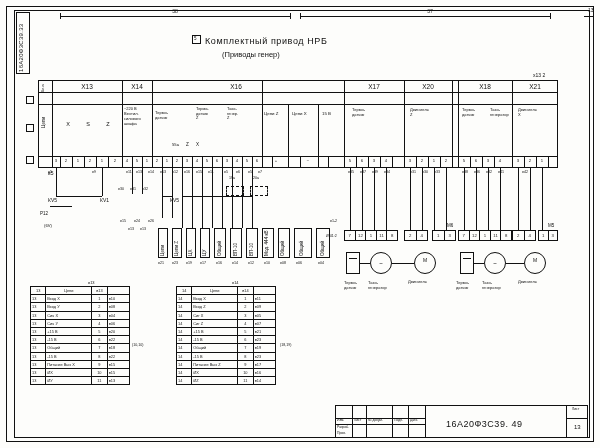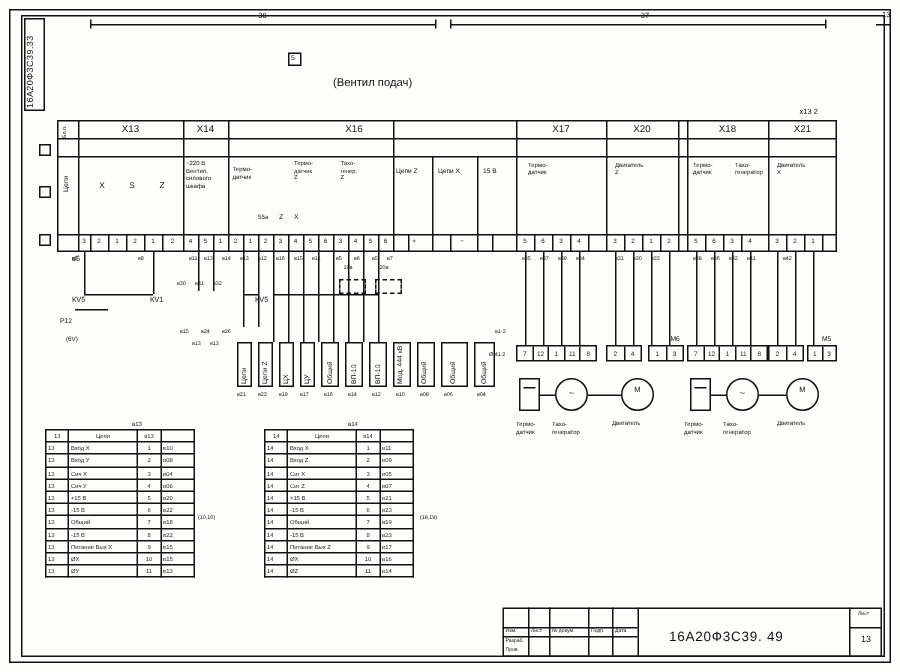--- a/index.html
+++ b/index.html
@@ -45,21 +45,22 @@
   <div class="ln v" style="left:550px;top:13px;height:6px;"></div>
 
   <div class="lbl" style="left:588px;top:8px;">13</div>
   <div class="ln h" style="left:584px;top:16px;width:10px;"></div>
 
   <div class="inner"></div>
 
   <div class="box" style="left:16px;top:12px;width:14px;height:62px;"></div>
   <div class="vert" style="left:18px;top:14px;height:58px;font-size:6px;letter-spacing:.3px;">16А20Ф3С39.33</div>
 
-  <div class="subtitle" style="left:222px;top:50px;">(Вентил подач)</div>
+  <div class="title" style="left:205px;top:36px;">Комплектный  привод  НРБ</div>
+  <div class="subtitle" style="left:222px;top:50px;">(Приводы генер)</div>
   <div class="box" style="left:192px;top:35px;width:9px;height:9px;"></div>
   <div class="lbl" style="left:194px;top:37px;font-size:4.5px;">5</div>
 
   <div class="lbl" style="left:533px;top:73px;">х13 2</div>
 
   <div class="box" style="left:38px;top:80px;width:520px;height:88px;"></div>
 
   <div class="ln h" style="left:38px;top:92px;width:520px;"></div>
   <div class="ln h" style="left:38px;top:104px;width:520px;"></div>
   <div class="ln h" style="left:38px;top:156px;width:520px;"></div>

